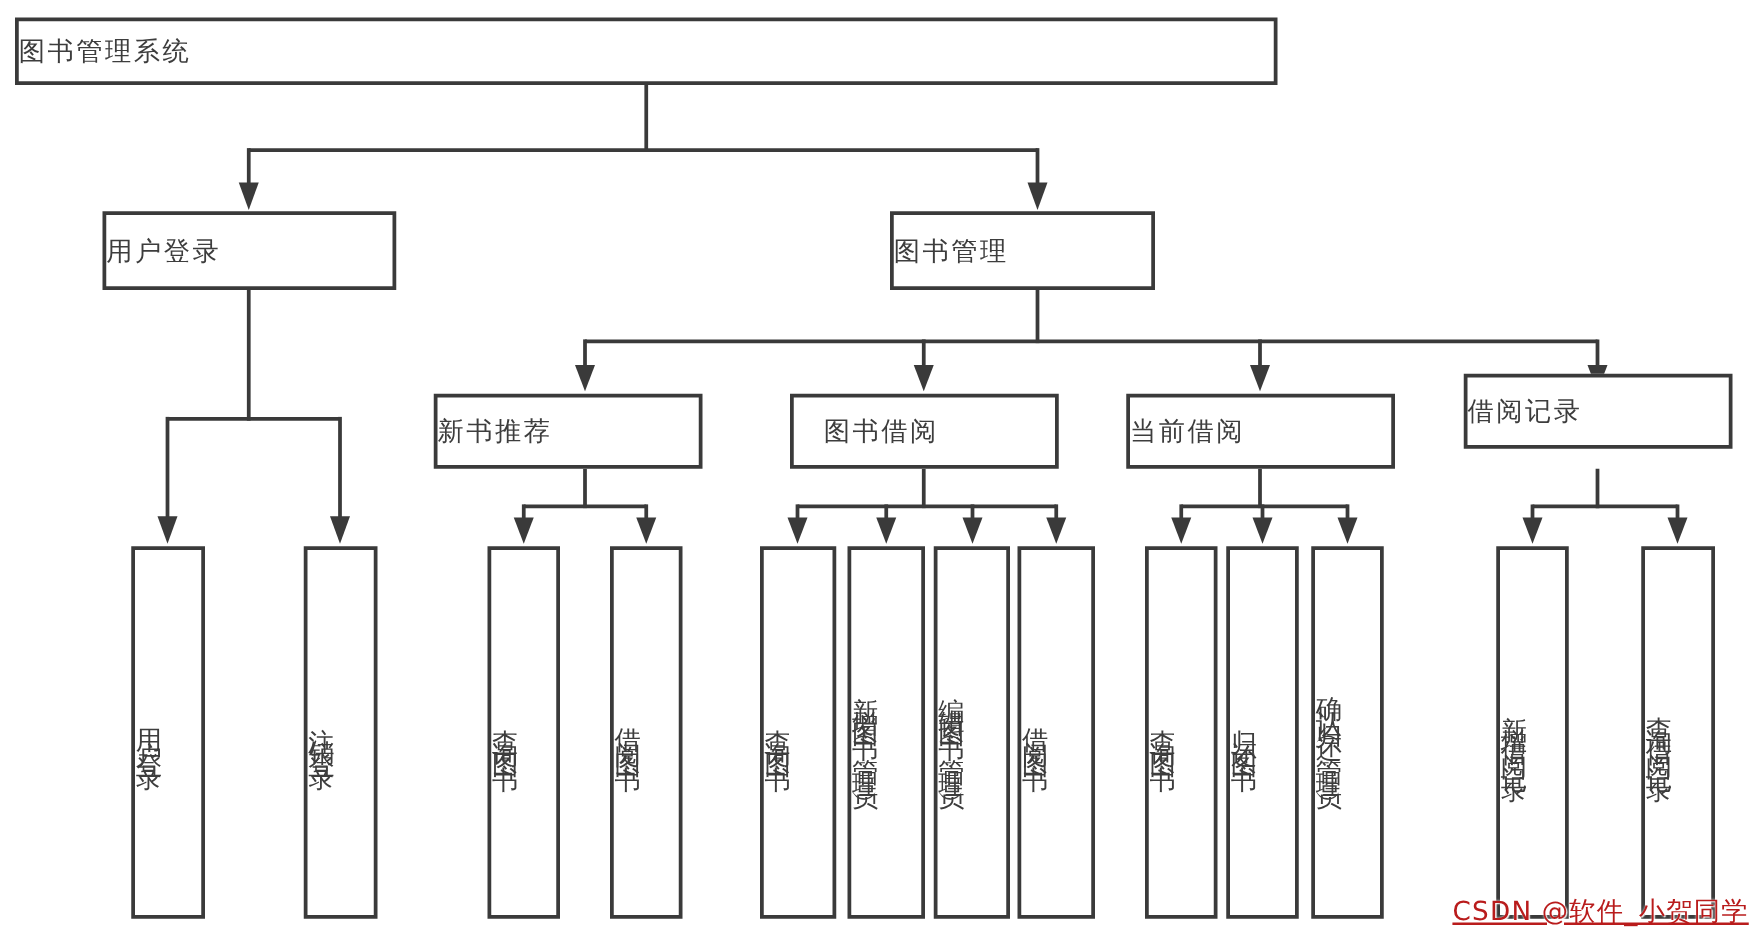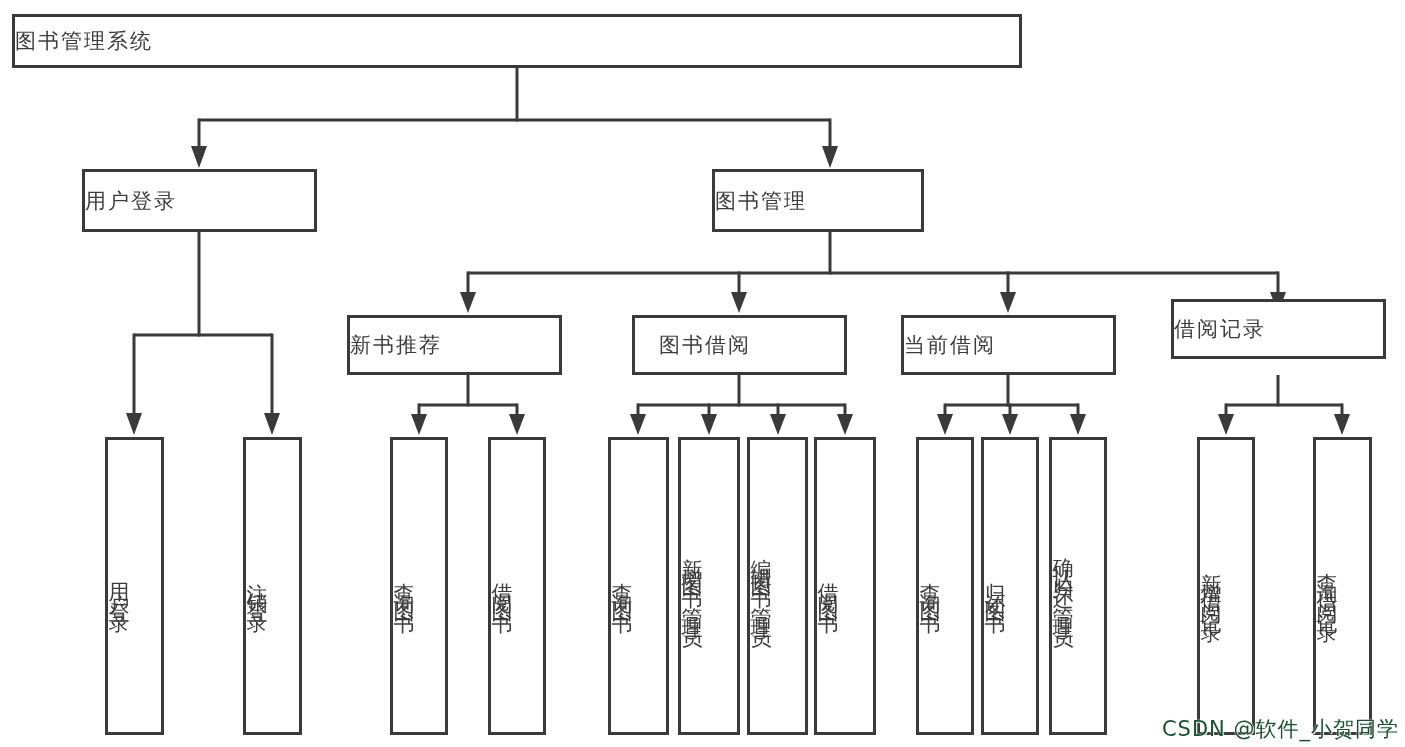--- a/index.html
+++ b/index.html
@@ -52,23 +52,24 @@
     white-space: nowrap;
     color: #3d3d3d;
   }
   #watermark {
     position: absolute;
     right: 6px;
     bottom: 4px;
     z-index: 3;
     font-size: 21px;
     letter-spacing: 1px;
-    color: #14532d;
+    color: #b91c1c;
     text-shadow: 0 0 2px #ffffff, 1px 1px 1px #ffffff;
     white-space: nowrap;
+    text-decoration: underline;
   }
 </style>
 </head>
 <body>
 
 <div id="canvas">
 
   <svg id="connectors" viewBox="0 0 1405 747" xmlns="http://www.w3.org/2000/svg">
     <g stroke="#3a3a3a" stroke-width="3" fill="none">
 

